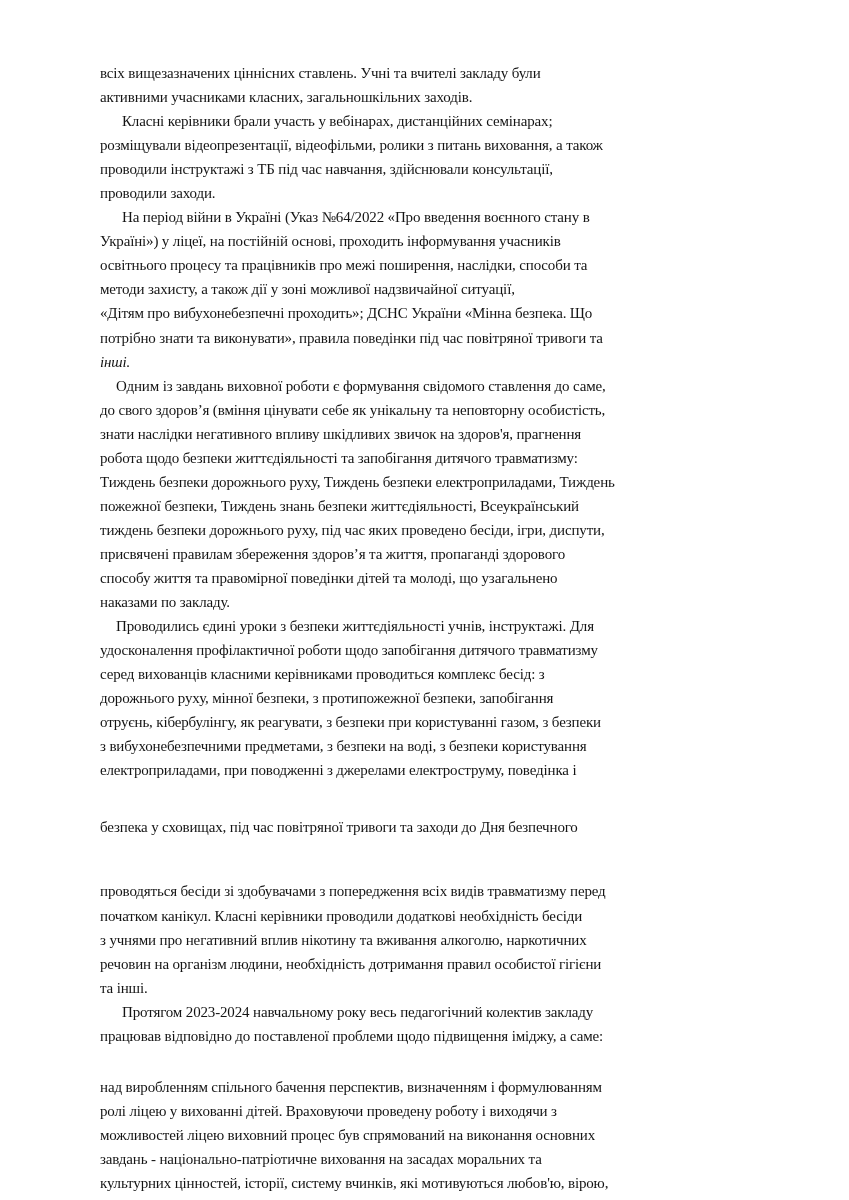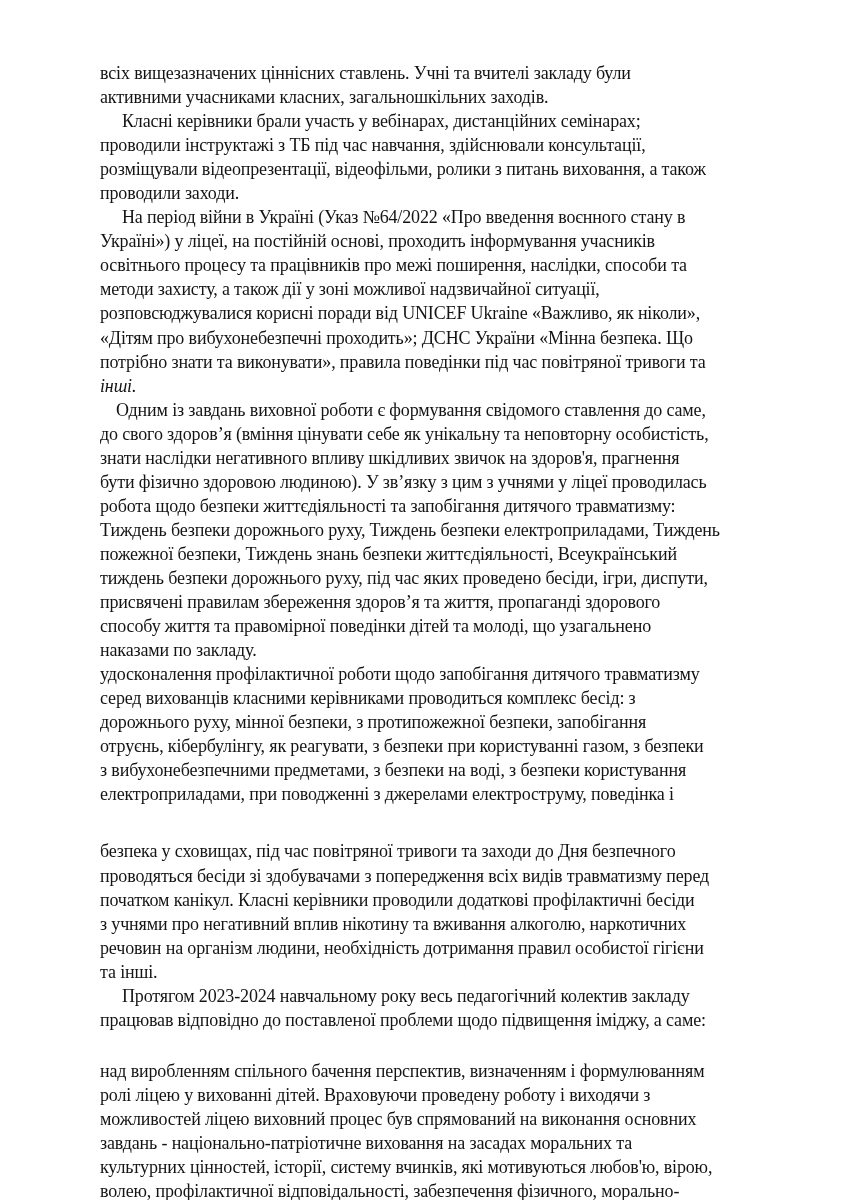--- a/index.html
+++ b/index.html
@@ -16,21 +16,21 @@
       color: #141414;
     }
     .page {
       position: absolute;
       left: 100px;
       top: 61px;
       width: 688px;
     }
     .para {
       margin: 0;
-      font-size: 18px;
+      font-size: 15px;
       line-height: 24.05px;
       text-align: justify;
       letter-spacing: -0.15px;
       word-spacing: 0px;
     }
     .ln {
       display: block;
       text-align: justify;
       text-align-last: justify;
       white-space: nowrap;
@@ -51,60 +51,59 @@
 
 <div class="page">
 
   <p class="para">
     <span class="ln" style="white-space: nowrap; word-spacing: 0px; text-align-last: left;">всіх вищезазначених ціннісних ставлень. Учні та вчителі закладу були</span>
     <span class="ln last" style="white-space: nowrap;">активними учасниками класних, загальношкільних заходів.</span>
   </p>
 
   <p class="para">
     <span class="ln first-ind" style="white-space: nowrap; word-spacing: 0px; text-align-last: left;">Класні керівники брали участь у вебінарах, дистанційних семінарах;</span>
+    <span class="ln" style="white-space: nowrap; word-spacing: 0px; text-align-last: left;">розміщували відеопрезентації, відеофільми, ролики з питань виховання, а також</span>
     <span class="ln" style="white-space: nowrap; word-spacing: 0px; text-align-last: left;">проводили інструктажі з ТБ під час навчання, здійснювали консультації,</span>
-    <span class="ln" style="white-space: nowrap; word-spacing: 0px; text-align-last: left;">розміщували відеопрезентації, відеофільми, ролики з питань виховання, а також</span>
     <span class="ln last" style="white-space: nowrap;">проводили заходи.</span>
   </p>
 
   <p class="para">
     <span class="ln first-ind" style="white-space: nowrap; word-spacing: 0px; text-align-last: left;">На період війни в Україні (Указ №64/2022 «Про введення воєнного стану в</span>
     <span class="ln" style="white-space: nowrap; word-spacing: 0px; text-align-last: left;">Україні») у ліцеї, на постійній основі, проходить інформування учасників</span>
     <span class="ln" style="white-space: nowrap; word-spacing: 0px; text-align-last: left;">освітнього процесу та працівників про межі поширення, наслідки, способи та</span>
     <span class="ln" style="white-space: nowrap; word-spacing: 0px; text-align-last: left;">методи захисту, а також дії у зоні можливої надзвичайної ситуації,</span>
-    <span class="ln" style="white-space: nowrap; word-spacing: 0px; text-align-last: left;">розповсюджувалися корисні поради від UNICEF Ukraine «Важливо, як ніколи»,</span>
     <span class="ln" style="white-space: nowrap; word-spacing: 0px; text-align-last: left;">«Дітям про вибухонебезпечні проходить»; ДСНС України «Мінна безпека. Що</span>
     <span class="ln" style="white-space: nowrap; word-spacing: 0px; text-align-last: left;">потрібно знати та виконувати», правила поведінки під час повітряної тривоги та</span>
     <span class="ln last" style="white-space: nowrap; font-style: italic;">інші.</span>
   </p>
 
   <p class="para">
     <span class="ln first-ind-sm" style="white-space: nowrap; word-spacing: 0px; text-align-last: left;">Одним із завдань виховної роботи є формування свідомого ставлення до саме,</span>
     <span class="ln" style="white-space: nowrap; word-spacing: 0px; text-align-last: left;">до свого здоров’я (вміння цінувати себе як унікальну та неповторну особистість,</span>
     <span class="ln" style="white-space: nowrap; word-spacing: 0px; text-align-last: left;">знати наслідки негативного впливу шкідливих звичок на здоров'я, прагнення</span>
-    <span class="ln" style="white-space: nowrap; word-spacing: 0px; text-align-last: left;">бути фізично здоровою людиною). У зв’язку з цим з учнями у ліцеї проводилась</span>
     <span class="ln" style="white-space: nowrap; word-spacing: 0px; text-align-last: left;">робота щодо  безпеки життєдіяльності та запобігання дитячого травматизму:</span>
     <span class="ln" style="white-space: nowrap; word-spacing: 0px; text-align-last: left;">Тиждень безпеки дорожнього руху, Тиждень безпеки електроприладами, Тиждень</span>
     <span class="ln" style="white-space: nowrap; word-spacing: 0px; text-align-last: left;">пожежної безпеки, Тиждень знань безпеки життєдіяльності, Всеукраїнський</span>
     <span class="ln" style="white-space: nowrap; word-spacing: 0px; text-align-last: left;">тиждень безпеки дорожнього руху, під час яких проведено бесіди, ігри, диспути,</span>
     <span class="ln" style="white-space: nowrap; word-spacing: 0px; text-align-last: left;">присвячені правилам збереження здоров’я та життя, пропаганді здорового</span>
     <span class="ln" style="white-space: nowrap; word-spacing: 0px; text-align-last: left;">способу життя та правомірної поведінки  дітей та молоді, що узагальнено</span>
     <span class="ln last" style="white-space: nowrap;">наказами по закладу.</span>
   </p>
 
   <p class="para">
+    <span class="ln first-ind-sm" style="white-space: nowrap; word-spacing: 0px; text-align-last: left;">Проводились єдині уроки з безпеки життєдіяльності учнів, інструктажі. Для</span>
     <span class="ln" style="white-space: nowrap; word-spacing: 0px; text-align-last: left;">удосконалення профілактичної роботи щодо запобігання дитячого травматизму</span>
     <span class="ln" style="white-space: nowrap; word-spacing: 0px; text-align-last: left;">серед вихованців класними керівниками проводиться комплекс бесід: з</span>
     <span class="ln" style="white-space: nowrap; word-spacing: 0px; text-align-last: left;">дорожнього руху, мінної безпеки, з протипожежної безпеки, запобігання</span>
     <span class="ln" style="white-space: nowrap; word-spacing: 0px; text-align-last: left;">отруєнь, кібербулінгу, як реагувати, з безпеки при користуванні газом, з безпеки</span>
     <span class="ln" style="white-space: nowrap; word-spacing: 0px; text-align-last: left;">з вибухонебезпечними предметами, з безпеки на воді, з безпеки користування</span>
     <span class="ln" style="white-space: nowrap; word-spacing: 0px; text-align-last: left;">електроприладами, при поводженні з джерелами електроструму, поведінка і</span>
     <span class="ln" style="white-space: nowrap; word-spacing: 0px; text-align-last: left; margin-top: 33px;">безпека у сховищах, під час повітряної тривоги та заходи до Дня безпечного</span>
-    <span class="ln" style="white-space: nowrap; word-spacing: 0px; text-align-last: left;">проводяться бесіди зі здобувачами з попередження всіх видів травматизму перед</span>
-    <span class="ln" style="white-space: nowrap; word-spacing: 0px; text-align-last: left;">початком канікул. Класні керівники проводили додаткові профілактичні бесіди</span>
+    <span class="ln" style="white-space: nowrap; word-spacing: 0px; text-align-last: left; margin-top: 40px;">проводяться бесіди зі здобувачами з попередження всіх видів травматизму перед</span>
+    <span class="ln" style="white-space: nowrap; word-spacing: 0px; text-align-last: left;">початком канікул. Класні керівники проводили додаткові необхідність бесіди</span>
     <span class="ln" style="white-space: nowrap; word-spacing: 0px; text-align-last: left;">з учнями про негативний вплив нікотину та вживання алкоголю, наркотичних</span>
     <span class="ln" style="white-space: nowrap; word-spacing: 0px; text-align-last: left;">речовин на організм людини, необхідність дотримання правил особистої гігієни</span>
     <span class="ln last" style="white-space: nowrap;">та інші.</span>
   </p>
 
   <p class="para">
     <span class="ln first-ind" style="white-space: nowrap; word-spacing: 0px; text-align-last: left;">Протягом 2023-2024 навчальному року весь педагогічний колектив закладу</span>
     <span class="ln" style="white-space: nowrap; word-spacing: 0px; text-align-last: left;">працював відповідно до поставленої проблеми щодо підвищення іміджу,  а саме:</span>
     <span class="ln" style="white-space: nowrap; word-spacing: 0px; text-align-last: left; margin-top: 27px;">над виробленням спільного бачення перспектив, визначенням і формулюванням</span>
     <span class="ln" style="white-space: nowrap; word-spacing: 0px; text-align-last: left;">ролі ліцею у вихованні дітей. Враховуючи проведену роботу і виходячи з</span>

